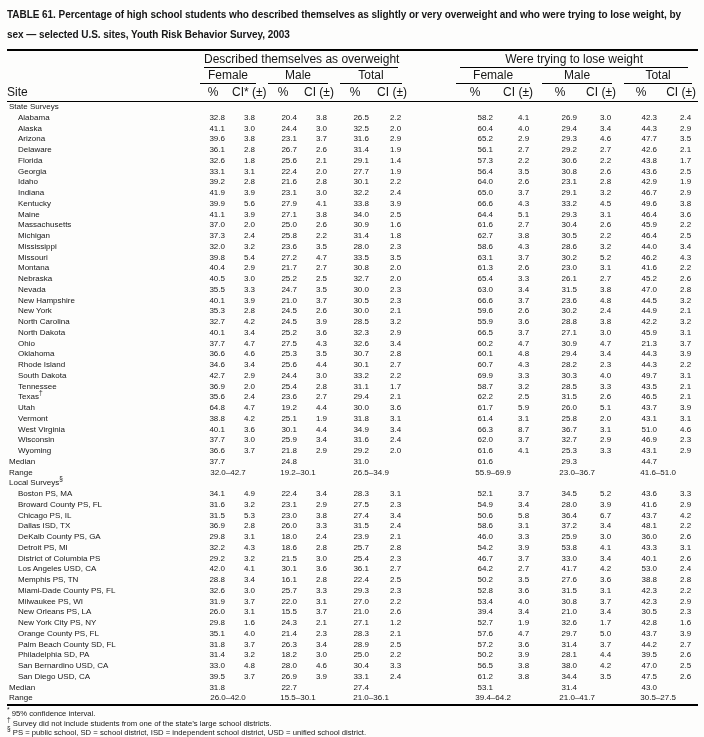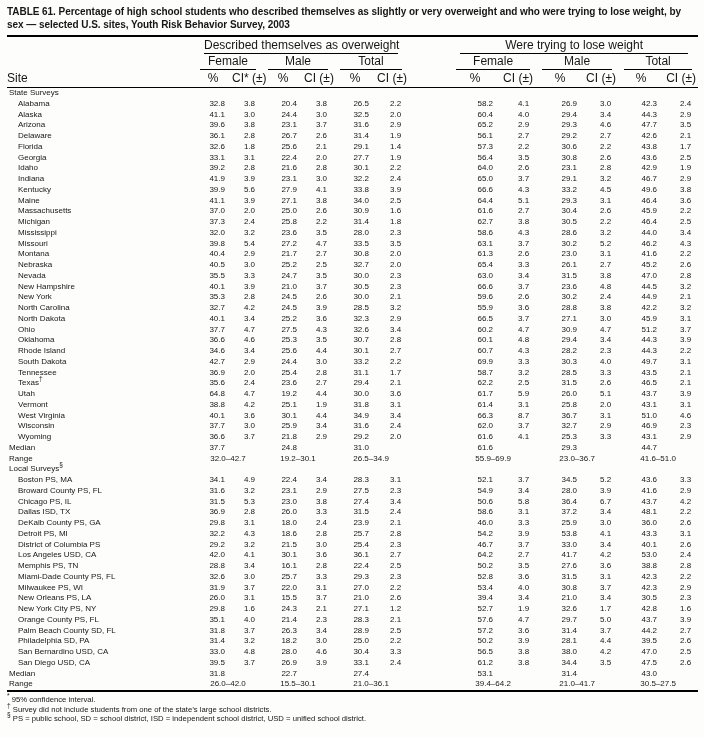--- a/index.html
+++ b/index.html
@@ -9,21 +9,21 @@
     background: #fdfdfc;
     color: #161616;
     font-family: "Liberation Sans", "DejaVu Sans", sans-serif;
     overflow: hidden;
   }
   .page { padding: 5px 6px 0 7px; }
 
   .title {
     font-size: 10px;
     font-weight: 700;
-    line-height: 13px;
+    line-height: 20px;
     letter-spacing: -0.05px;
     margin-bottom: 4px;
     width: 691px;
   }
 
   table {
     border-collapse: collapse;
     table-layout: fixed;
     width: 691px;
     border-top: 2.5px solid #000;
@@ -476,21 +476,21 @@
           <td class="v">4.7</td>
           <td class="v">27.5</td>
           <td class="v">4.3</td>
           <td class="v">32.6</td>
           <td class="v">3.4</td>
           <td class="gap"></td>
           <td class="v">60.2</td>
           <td class="v">4.7</td>
           <td class="v">30.9</td>
           <td class="v">4.7</td>
-          <td class="v">51.2</td>
+          <td class="v">21.3</td>
           <td class="v">3.7</td>
         </tr>
         <tr class="data-row">
           <td class="site">Oklahoma</td>
           <td class="v">36.6</td>
           <td class="v">4.6</td>
           <td class="v">25.3</td>
           <td class="v">3.5</td>
           <td class="v">30.7</td>
           <td class="v">2.8</td>

